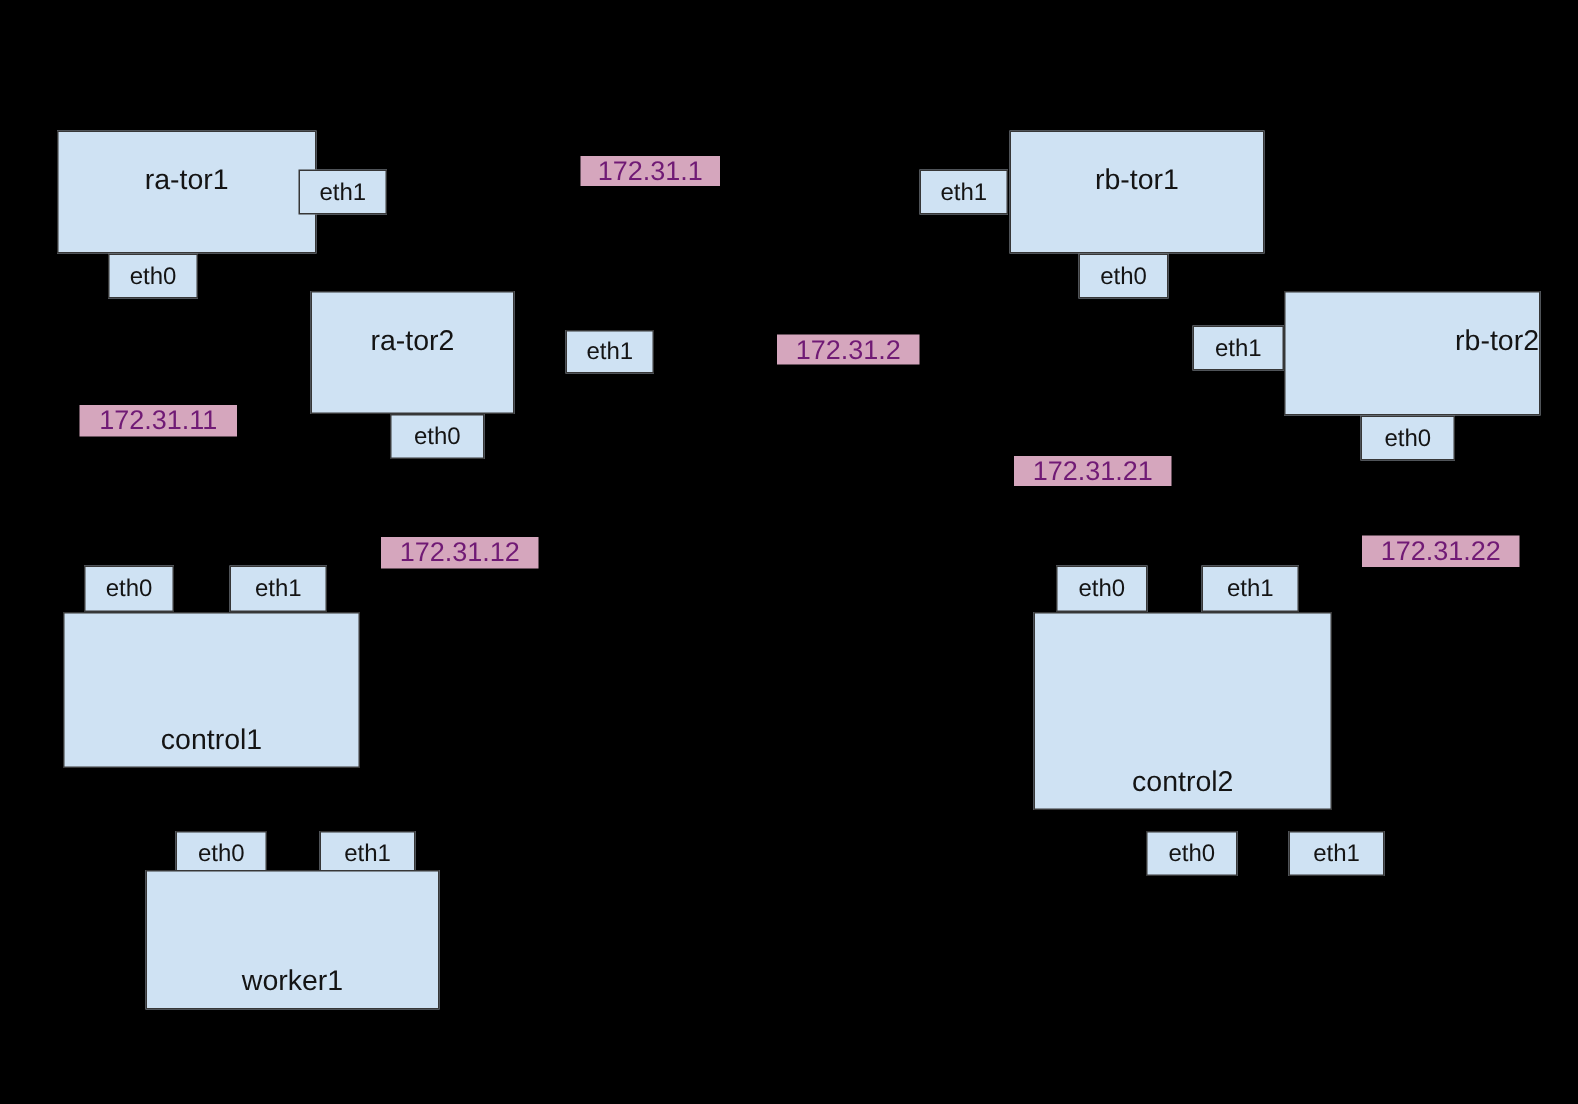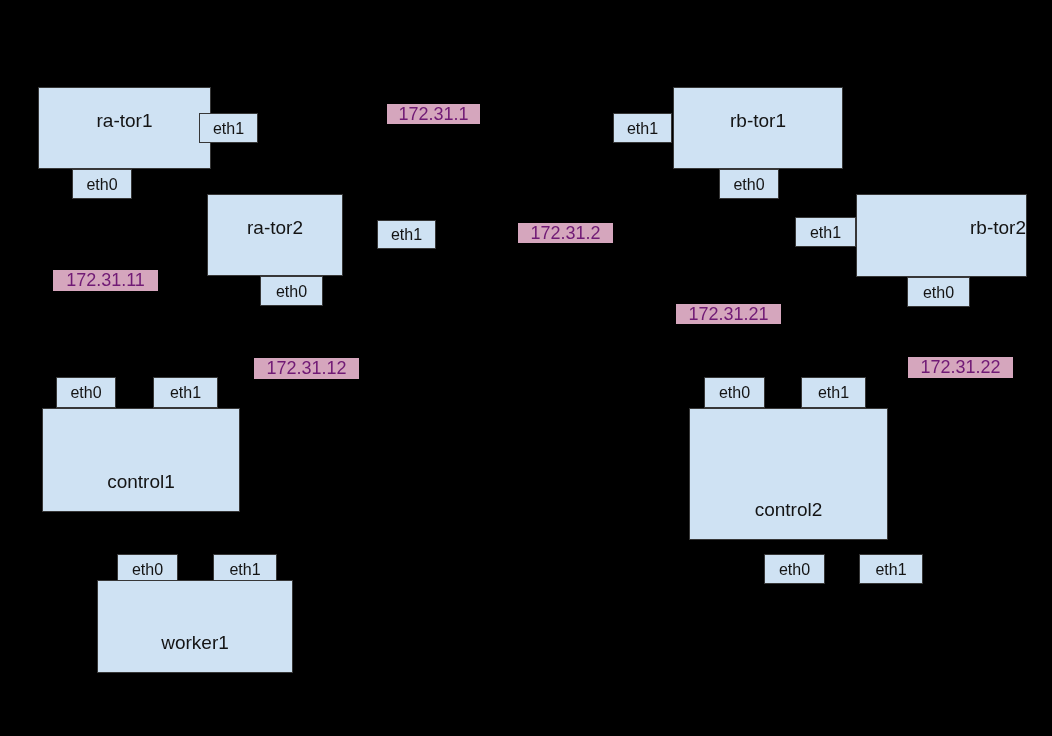--- a/index.html
+++ b/index.html
@@ -26,21 +26,21 @@
   }
   .node .node-label {
     font-size: 19px;
     line-height: 19px;
     color: #141414;
     white-space: nowrap;
   }
   .node.label-top { align-items: flex-start; }
   .node.label-top .node-label { padding-top: 23px; }
   .node.label-bottom { align-items: flex-end; }
-  .node.label-bottom .node-label { padding-bottom: 20px; }
+  .node.label-bottom .node-label { padding-bottom: 8px; }
   .port {
     position: absolute;
     background: #cfe2f3;
     border: 1.5px solid #373737;
     box-sizing: border-box;
     display: flex;
     align-items: center;
     justify-content: center;
   }
   .port .port-label {

